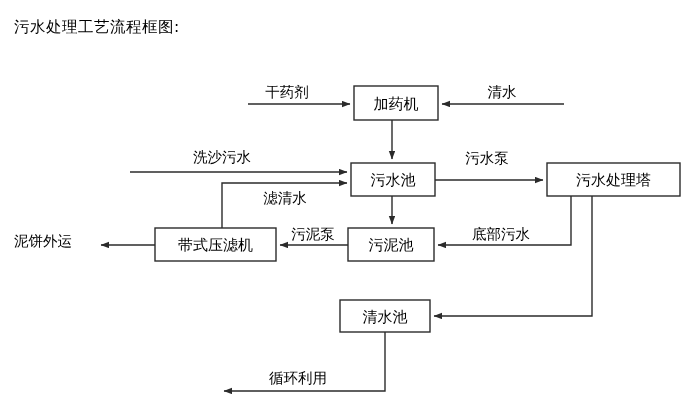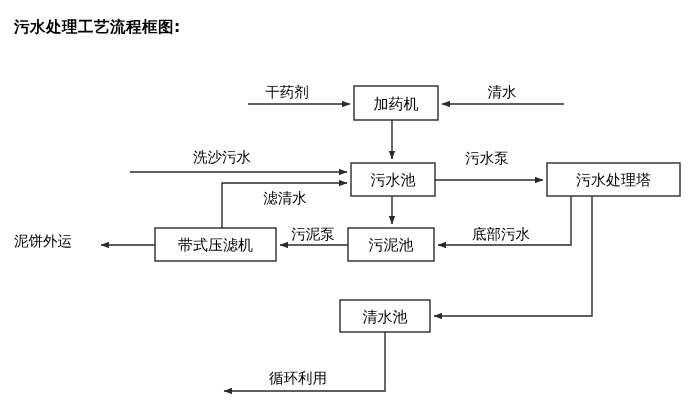--- a/index.html
+++ b/index.html
@@ -13,21 +13,21 @@
     height: 420px;
     background: #ffffff;
     overflow: hidden;
     font-family: "DejaVu Sans", "Liberation Sans", sans-serif;
   }
   #title {
     position: absolute;
     left: 14px;
     top: 17px;
     font-size: 15.5px;
-    font-weight: bold;
+    font-weight: normal;
     color: #000000;
     letter-spacing: 0.5px;
     white-space: nowrap;
   }
   #diagram {
     position: absolute;
     left: 0;
     top: 0;
     width: 700px;
     height: 420px;

